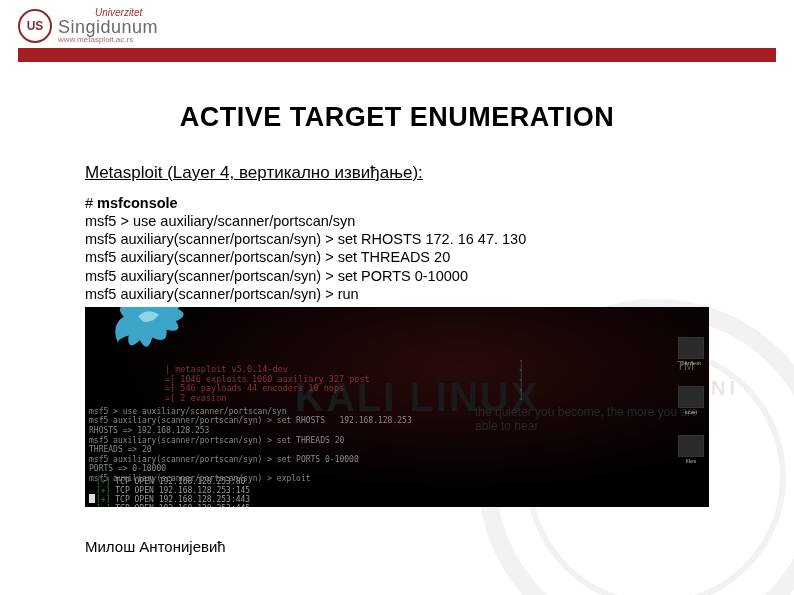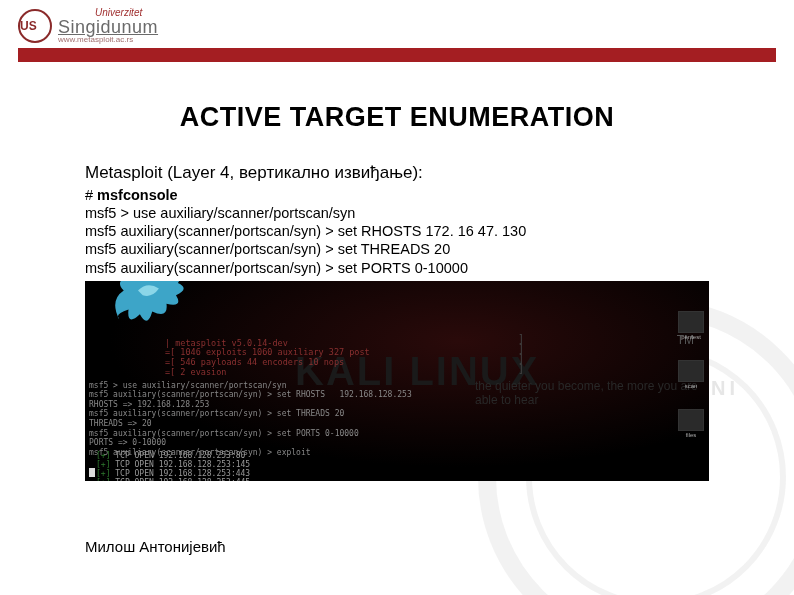--- a/index.html
+++ b/index.html
@@ -51,40 +51,40 @@
     gap: 6px;
   }
   .logo-emblem {
     width: 30px;
     height: 30px;
     border: 2.5px solid #8a2a2a;
     border-radius: 50%;
     position: relative;
     display: flex;
     align-items: center;
+    justify-content: center;
   }
   .logo-emblem span {
     color: #8a2a2a;
     font-size: 12px;
     font-weight: bold;
   }
   .logo-text {
     color: #6a6a6a;
     line-height: 1;
   }
   .logo-univ {
     color: #a03030;
     font-size: 10px;
     font-style: italic;
     margin-left: 37px;
   }
   .logo-name {
     font-size: 18px;
     letter-spacing: 0.5px;
-    text-decoration: underline;
   }
   .logo-url {
     font-size: 8px;
     color: #a07070;
   }
   .redbar {
     margin: 4px 18px 0 18px;
     height: 14px;
     background: #a41e22;
     width: 758px;
@@ -98,21 +98,22 @@
     position: relative;
     z-index: 2;
   }
   .content {
     margin: 0 85px;
     position: relative;
     z-index: 2;
   }
   .subtitle {
     font-size: 17px;
-    margin-bottom: 3px;
+    margin-bottom: 11px;
+    text-decoration: underline;
   }
   .code-block {
     font-size: 14.5px;
     line-height: 1.25;
   }
   .code-line { white-space: nowrap; }
   .bold { font-weight: bold; }
   .screenshot {
     margin: 4px 0 0 85px;
     width: 624px;
@@ -248,20 +249,21 @@
 <div class="title">ACTIVE TARGET ENUMERATION</div>
 
 <div class="content">
   <div class="subtitle">Metasploit (Layer 4, вертикално извиђање):</div>
   <div class="code-block">
     <div class="code-line"><span># </span><span class="bold">msfconsole</span></div>
     <div class="code-line">msf5 &gt; use auxiliary/scanner/portscan/syn</div>
     <div class="code-line">msf5 auxiliary(scanner/portscan/syn) &gt; set RHOSTS 172. 16 47. 130</div>
     <div class="code-line">msf5 auxiliary(scanner/portscan/syn) &gt; set THREADS 20</div>
     <div class="code-line">msf5 auxiliary(scanner/portscan/syn) &gt; set PORTS 0-10000</div>
+    <div class="code-line">msf5 auxiliary(scanner/portscan/syn) &gt; run</div>
   </div>
 </div>
 
 <div class="screenshot">
   <div class="bg-gradient"></div>
   <div class="kali-text">KALI LINUX</div>
   <div class="kali-sub">the quieter you become, the more you are able to hear</div>
   <div class="tm">TM</div>
   <div class="dragon">
     <svg viewBox="0 0 100 100">

